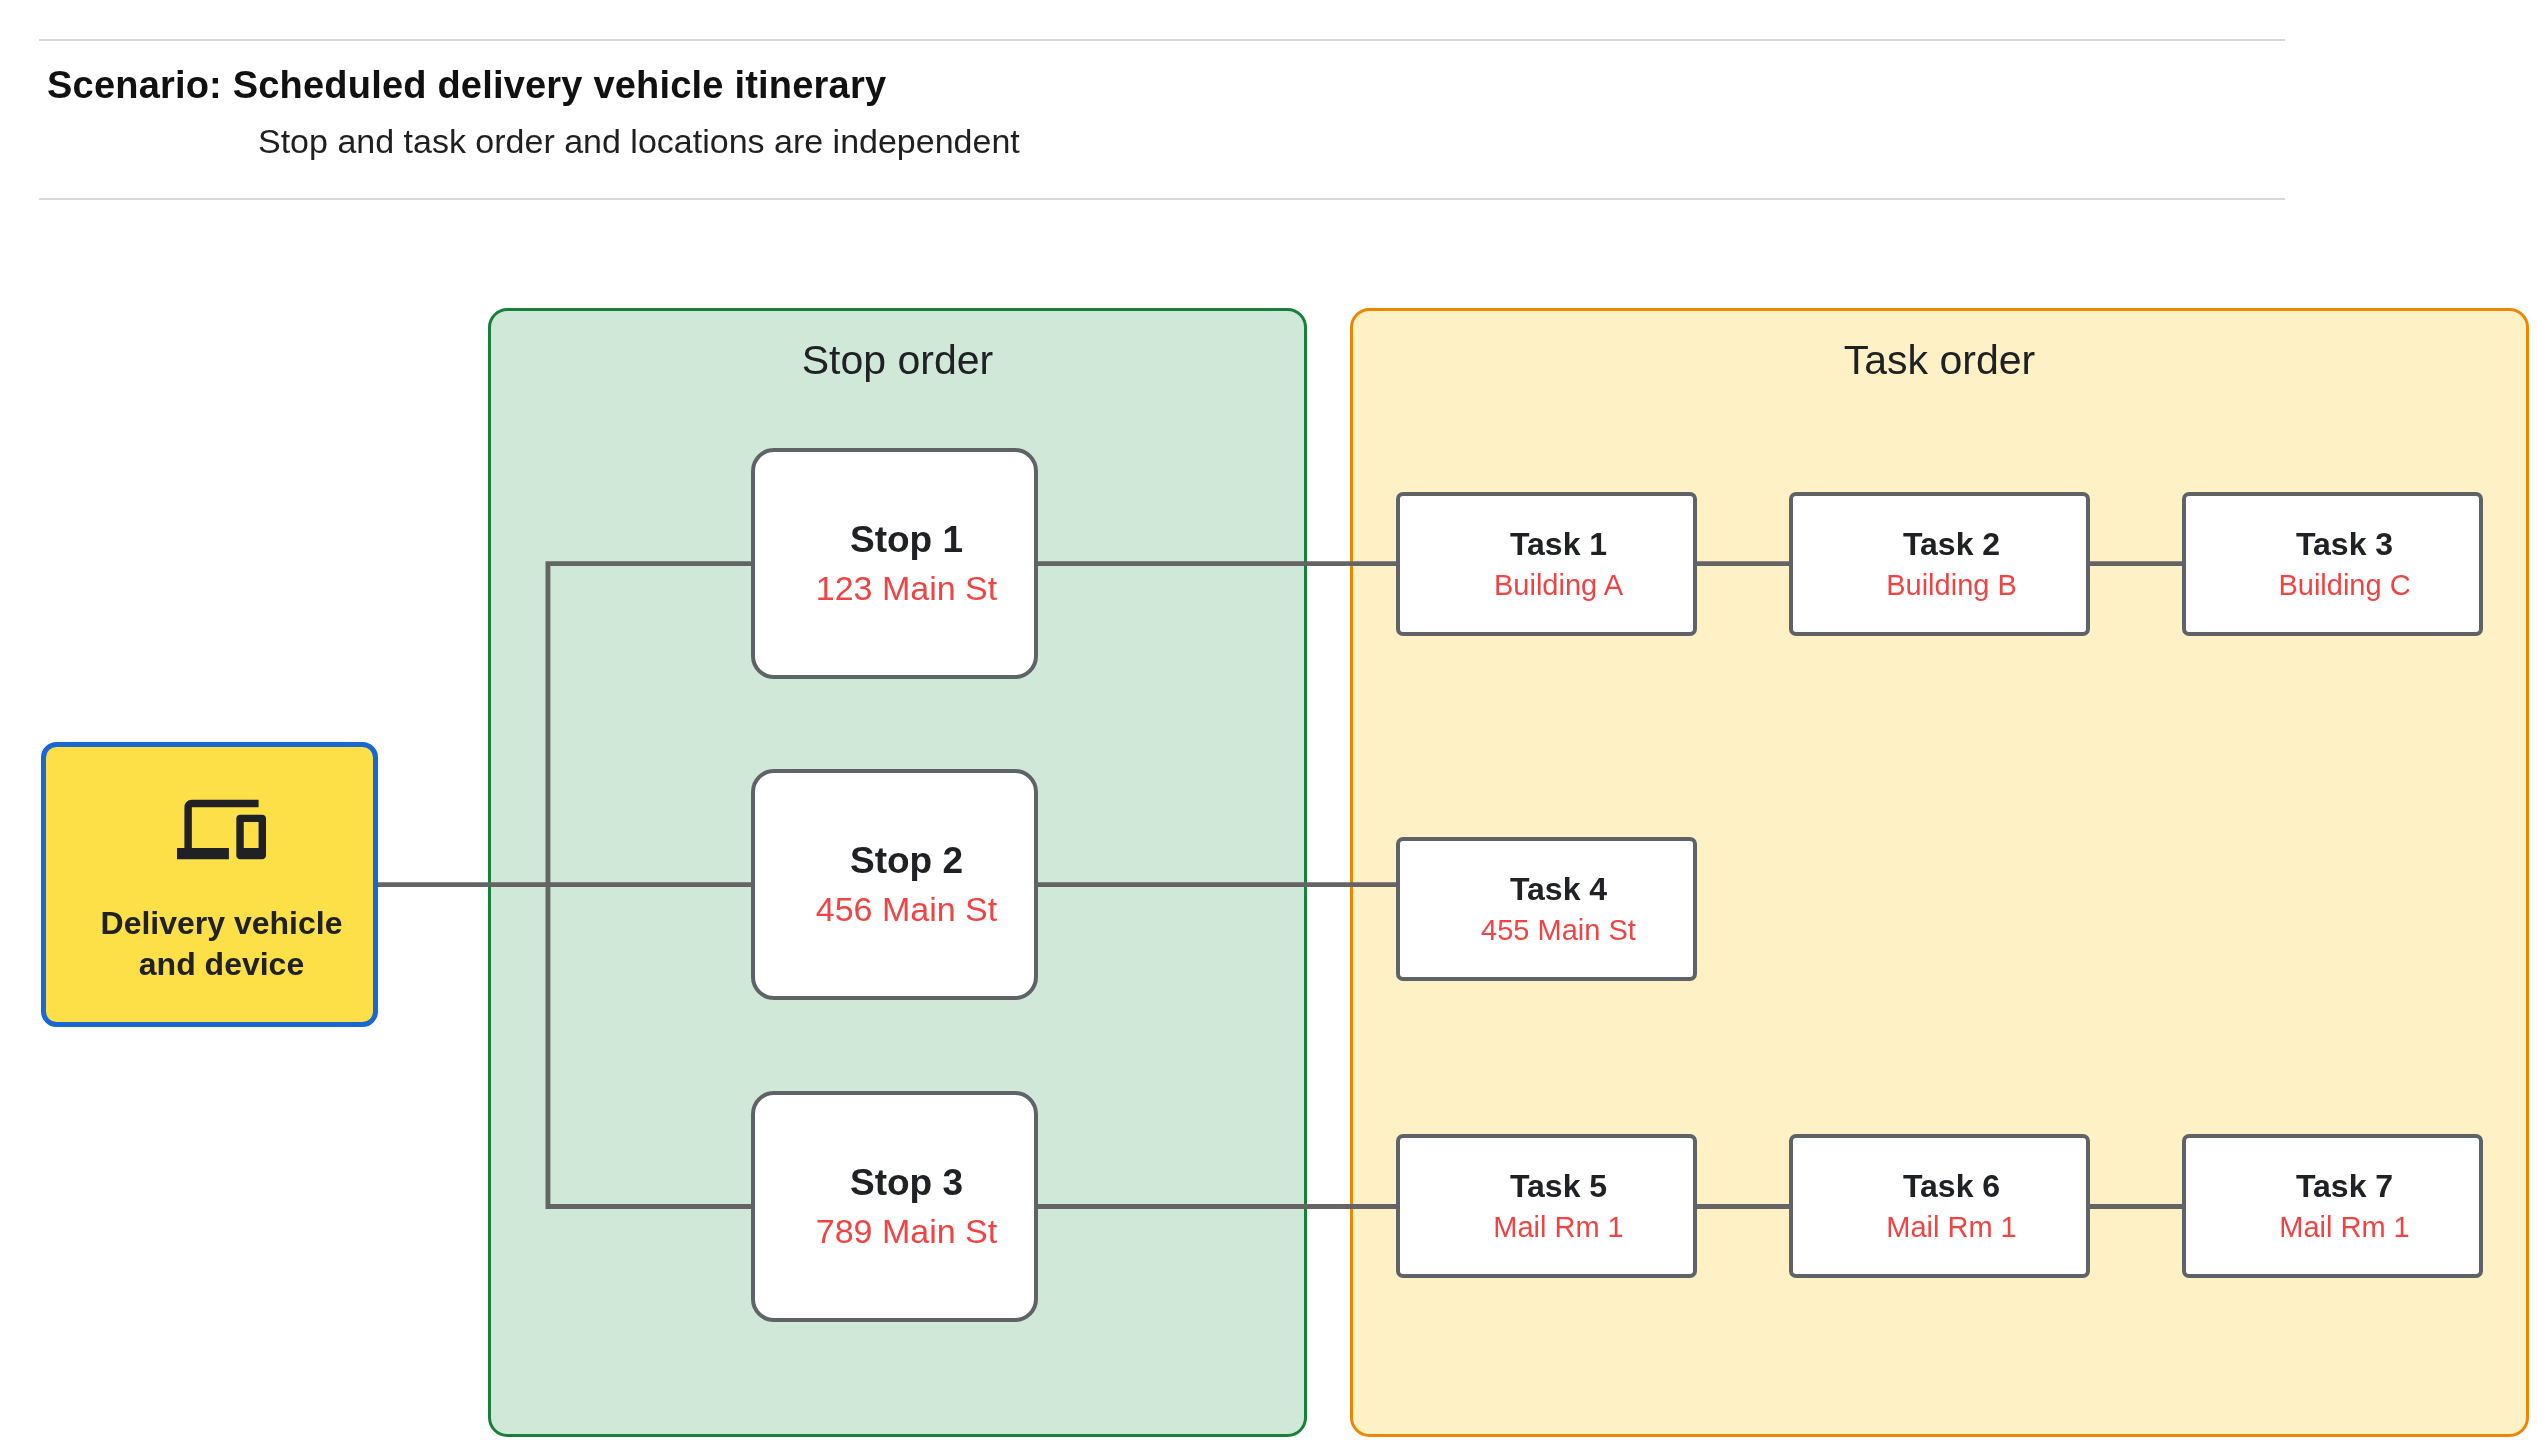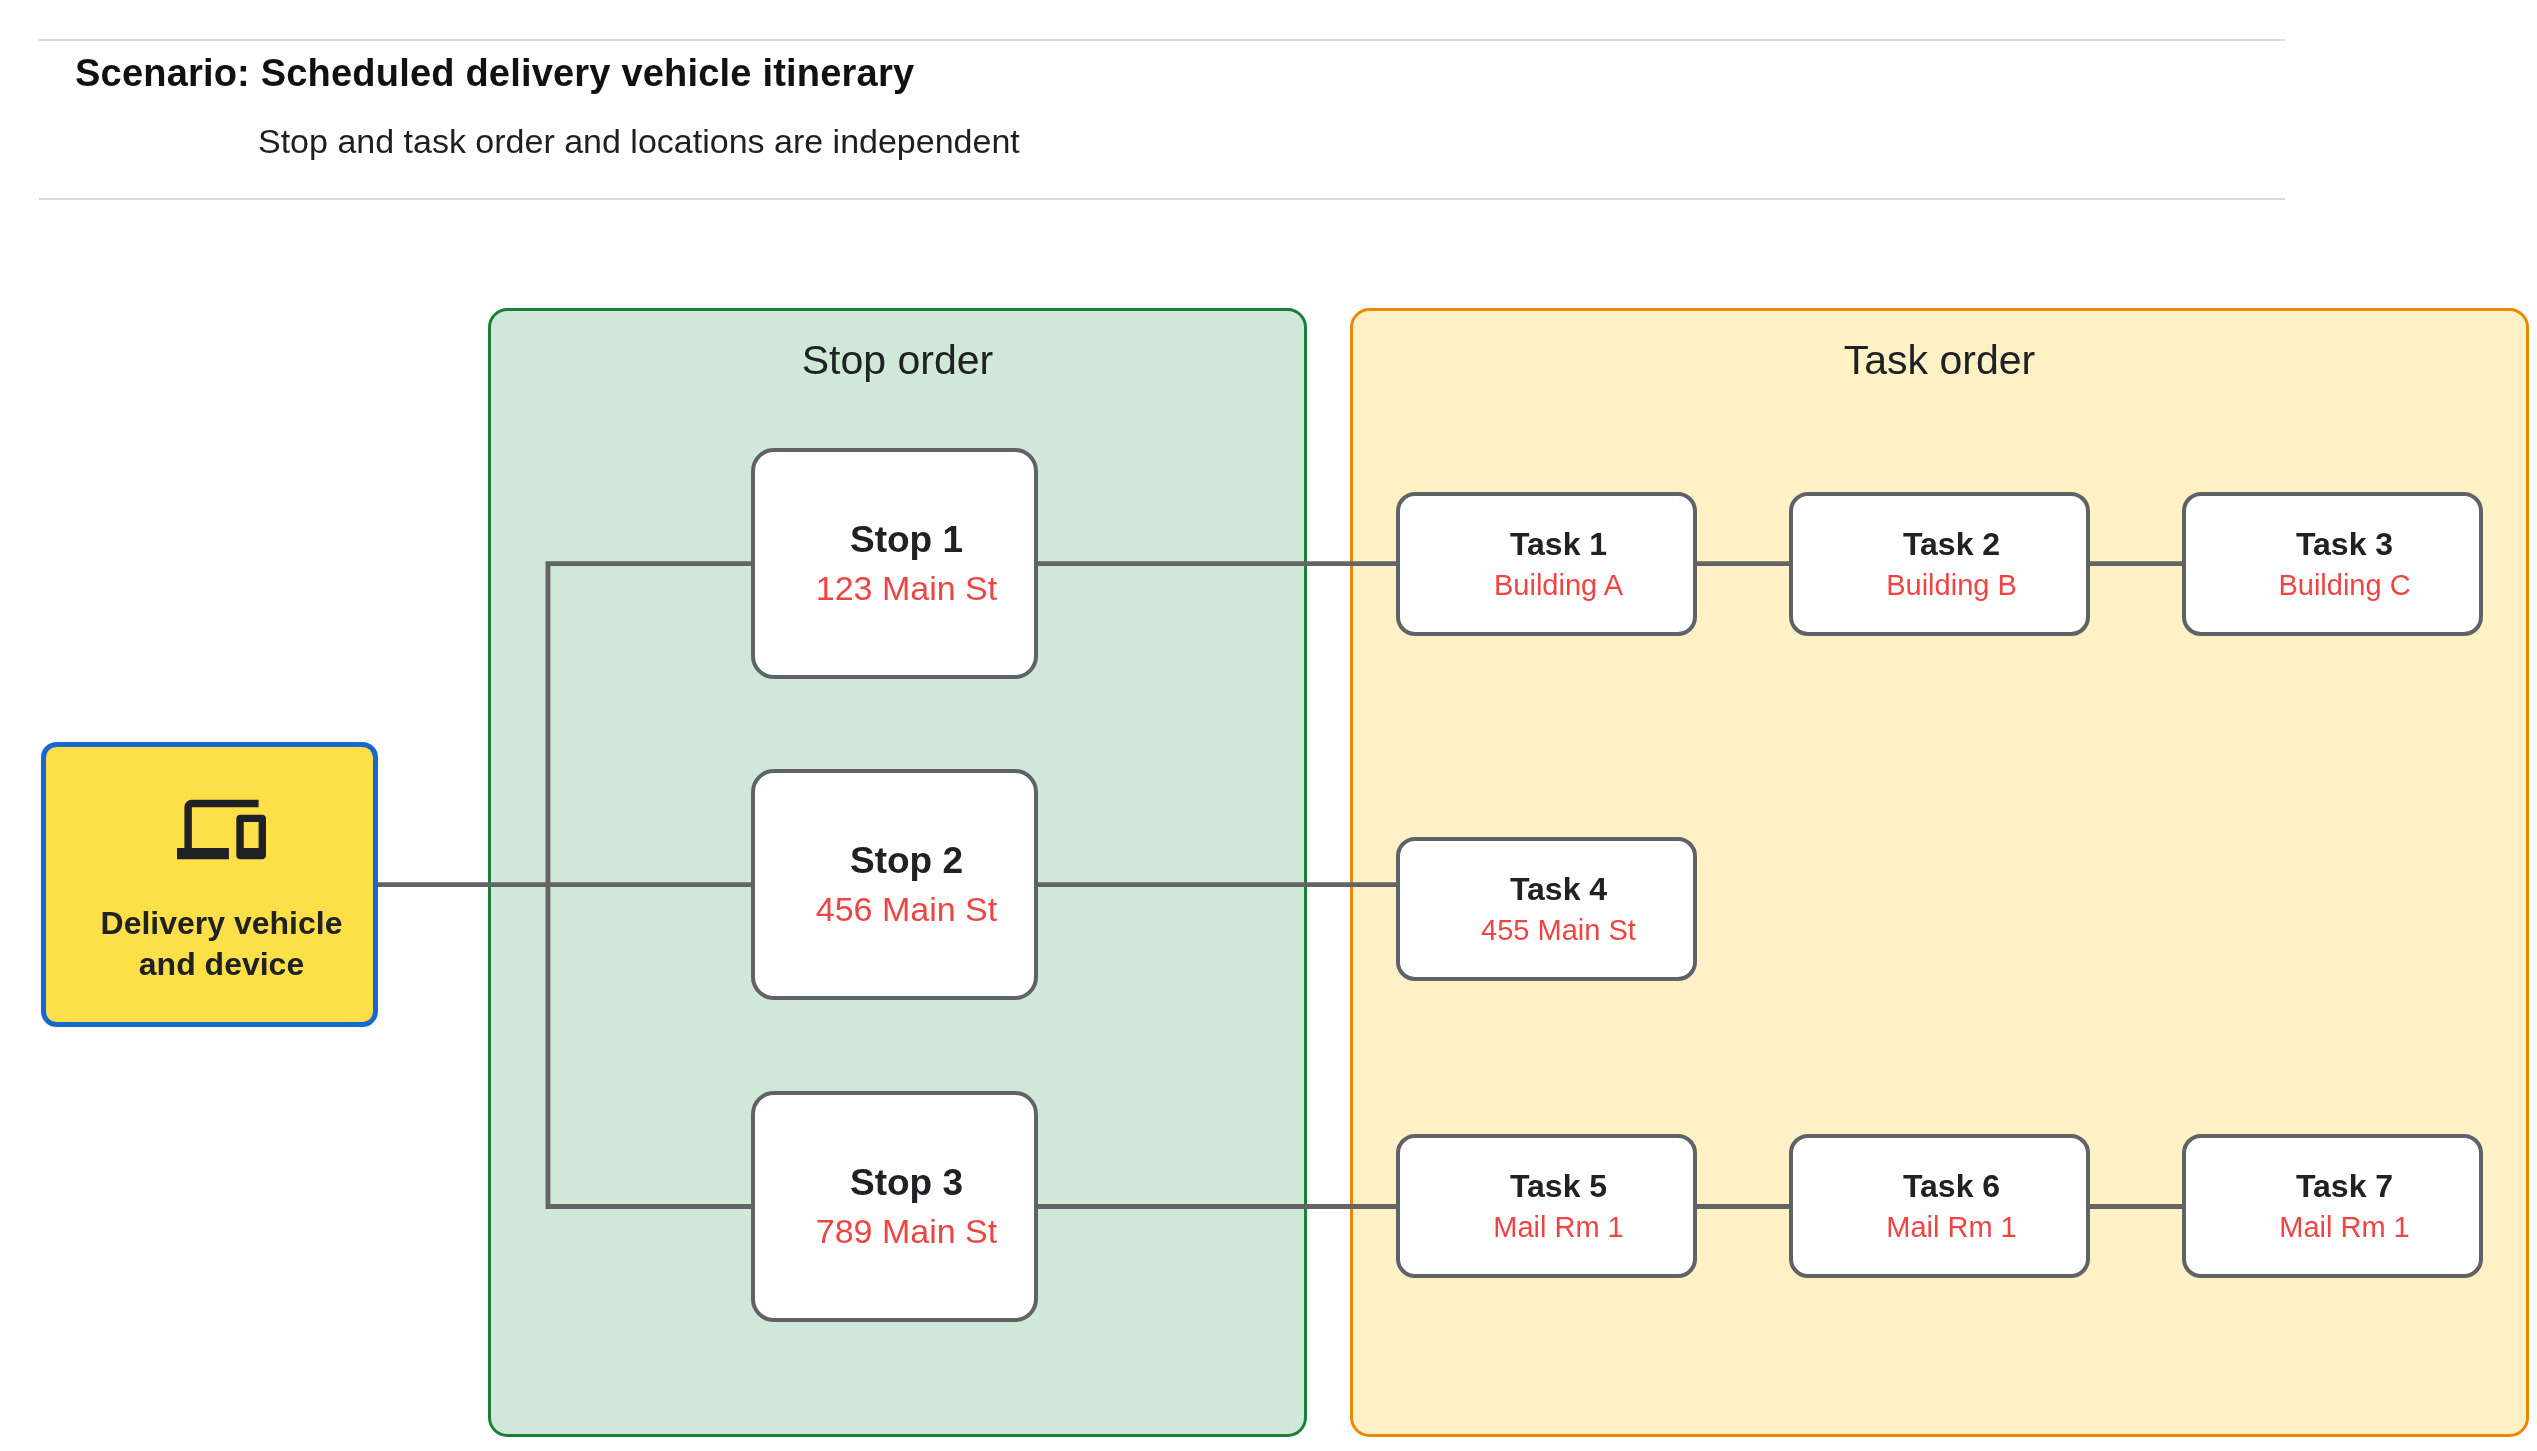--- a/index.html
+++ b/index.html
@@ -9,23 +9,23 @@
     background:#ffffff;
     font-family:"Liberation Sans", sans-serif;
     color:#1f1f1f;
     overflow:hidden;
   }
   .divider{
     position:absolute;left:39px;width:2246px;height:1.9px;
     background:#d9d9d9;
   }
   .scenario-title{
-    position:absolute;left:47px;top:52px;
+    position:absolute;left:47px;top:64px;
     font-size:38px;font-weight:bold;color:#111111;
-    white-space:nowrap;letter-spacing:0.2px;margin-left:28px;
+    white-space:nowrap;letter-spacing:0.2px;
   }
   .scenario-subtitle{
     position:absolute;left:258px;top:122px;
     font-size:34px;font-weight:normal;color:#1f1f1f;
     white-space:nowrap;
   }
   .panel{
     position:absolute;top:308px;height:1129px;
     border-radius:19.4px;box-sizing:border-box;z-index:1;
   }
@@ -59,21 +59,21 @@
     background:#fde047;border:5.8px solid #1967d2;border-radius:15.5px;
     gap:29px;
   }
   .node-vehicle .node-title{font-size:32px;line-height:1.28;max-width:271px;}
   .node-stop{
     width:287px;height:231px;left:751px;border-radius:23px;gap:8.7px;
   }
   .node-stop .node-title{font-size:37px;}
   .node-stop .node-sub{font-size:34px;}
   .node-task{
-    width:301px;height:144px;border-radius:19px;gap:6.8px;
+    width:301px;height:144px;border-radius:7px;gap:6.8px;
   }
   .node-task .node-title{font-size:32px;}
   .node-task .node-sub{font-size:29px;}
   .node-title{font-weight:bold;color:#202124;}
   .node-sub{font-weight:normal;color:#ef4444;}
   .devices-icon-svg{display:block;}
 </style>
 </head>
 <body>
 

